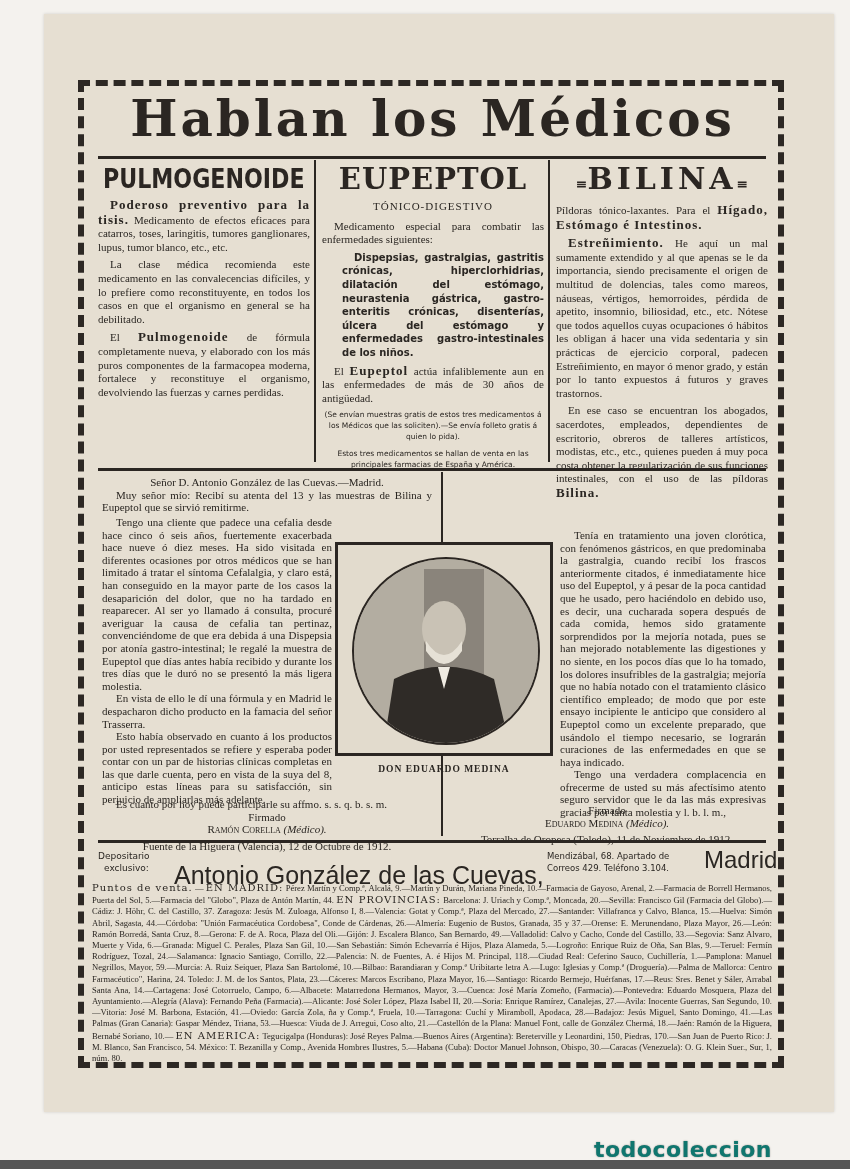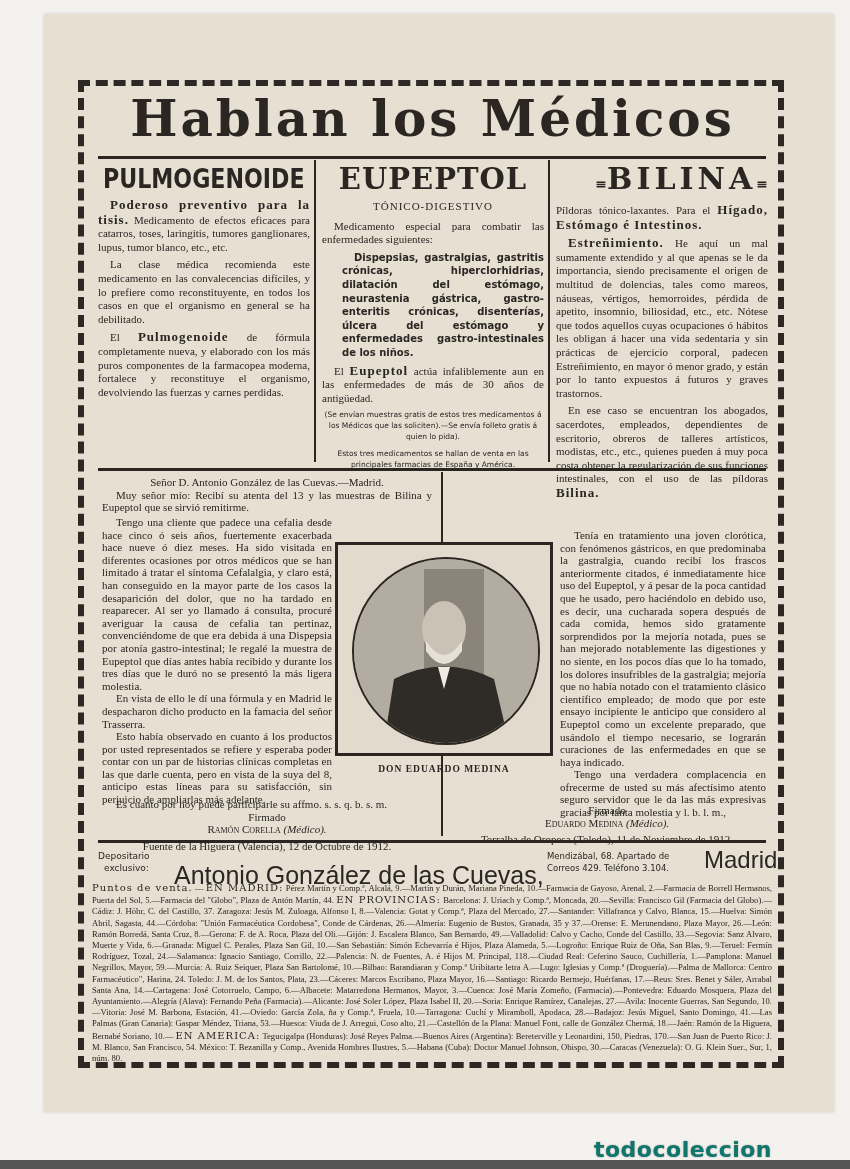--- a/index.html
+++ b/index.html
@@ -98,21 +98,21 @@
     <p>Medicamento especial para combatir las enfermedades siguientes:</p>
     <p class="bold" style="font-size:10px;margin-left:20px;">Dispepsias, gastralgias, gastritis crónicas, hiperclorhidrias, dilatación del estómago, neurastenia gástrica, gastro-enteritis crónicas, disenterías, úlcera del estómago y enfermedades gastro-intestinales de los niños.</p>
     <p><span>El</span> <span class="heavy">Eupeptol</span> <span>actúa infaliblemente aun en las enfermedades de más de 30 años de antigüedad.</span></p>
     <div class="small-note">(Se envían muestras gratis de estos tres medicamentos á los Médicos que las soliciten).—Se envía folleto gratis á quien lo pida).</div>
     <div class="small-note" style="margin-top:6px;">Estos tres medicamentos se hallan de venta en las principales farmacias de España y América.</div>
   </div>
 
   <div class="vrule" style="left:456px; top:74px; height:302px;"></div>
 
   <div class="col" style="left:464px; top:74px; width:212px;">
-    <div class="prod-title" style="font-family:'DejaVu Serif',serif; font-size:30px; letter-spacing:4px;text-align:right;">
+    <div class="prod-title" style="font-family:'DejaVu Serif',serif; font-size:30px; letter-spacing:4px;">
       <span style="font-size:14px; letter-spacing:0;">≡</span><span>BILINA</span><span style="font-size:14px; letter-spacing:0;">≡</span>
     </div>
     <p style="text-indent:0;"><span>Píldoras tónico-laxantes. Para el</span> <span class="heavy">Hígado, Estómago é Intestinos.</span></p>
     <p><span class="heavy">Estreñimiento.</span> <span>He aquí un mal sumamente extendido y al que apenas se le da importancia, siendo precisamente el origen de multitud de dolencias, tales como mareos, náuseas, vértigos, hemorroides, pérdida de apetito, insomnio, biliosidad, etc., etc. Nótese que todos aquellos cuyas ocupaciones ó hábitos les obligan á hacer una vida sedentaria y sin prácticas de ejercicio corporal, padecen Estreñimiento, en mayor ó menor grado, y están por lo tanto expuestos á futuros y graves trastornos.</span></p>
     <p><span>En ese caso se encuentran los abogados, sacerdotes, empleados, dependientes de escritorio, obreros de talleres artísticos, modistas, etc., etc., quienes pueden á muy poca costa obtener la regularización de sus funciones intestinales, con el uso de las píldoras</span> <span class="heavy">Bilina.</span></p>
   </div>
 
   <div class="rule-thick" style="left:6px; top:382px; width:668px;"></div>
 
   <div class="letter" style="left:10px; top:390px; width:330px;">

